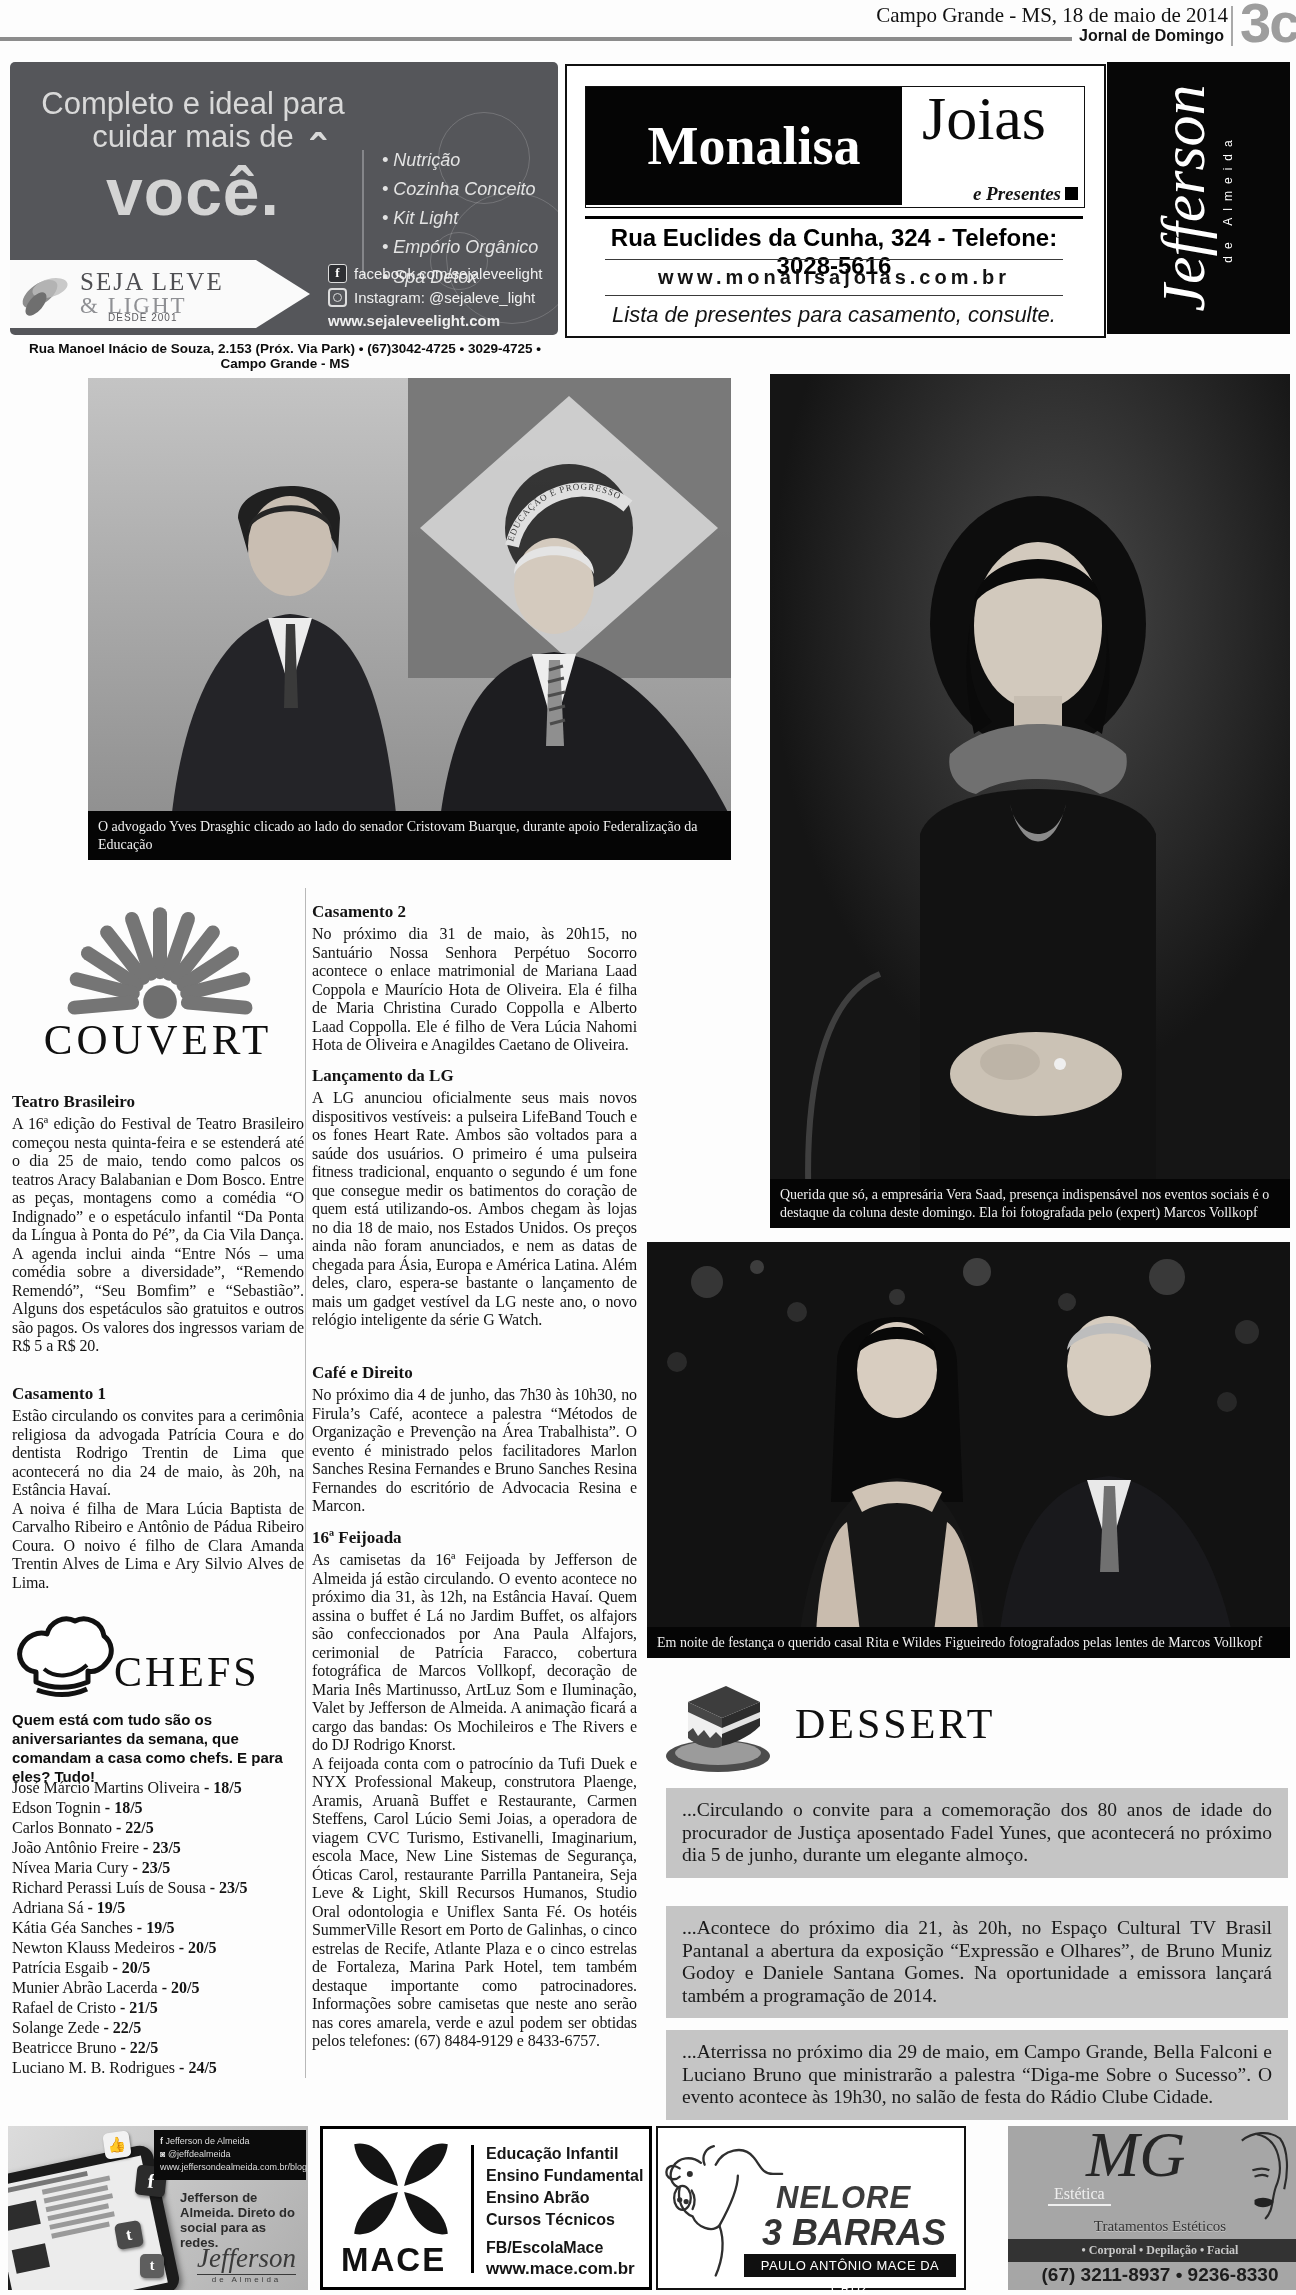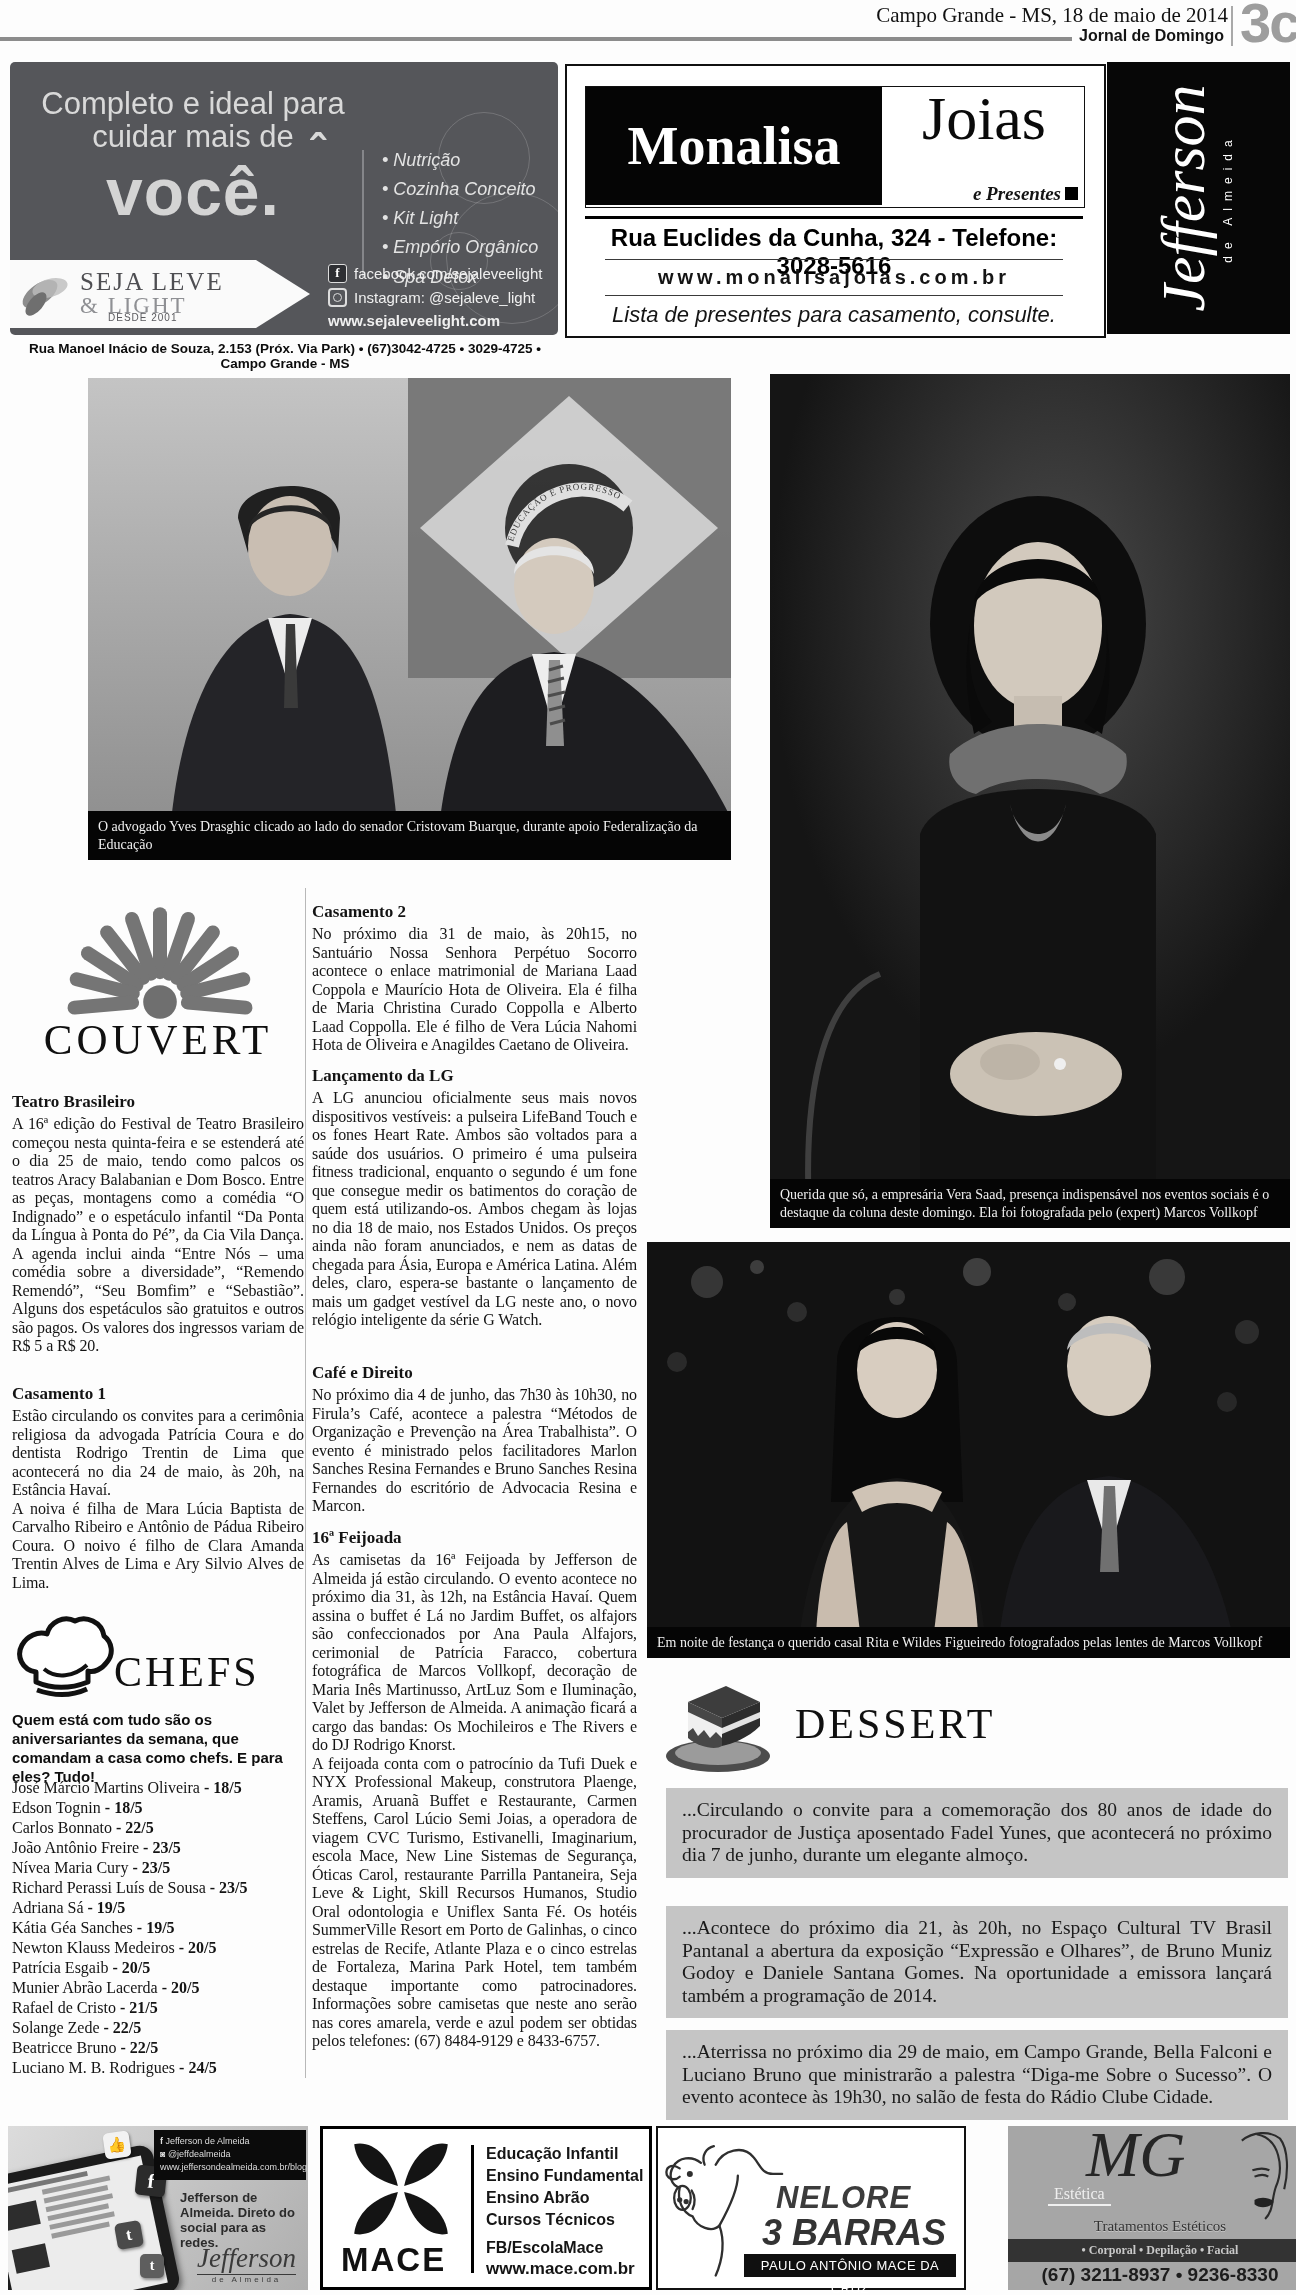--- a/index.html
+++ b/index.html
@@ -39,21 +39,21 @@
            color:#fff;font-weight:bold;text-align:center;line-height:16px;font-size:13px;font-family:"Liberation Serif",serif;}
   .icon-ig{width:15px;height:15px;border:2px solid #ddd;border-radius:4px;position:relative;}
   .icon-ig::after{content:"";position:absolute;left:3px;top:3px;width:7px;height:7px;border:1.5px solid #ddd;border-radius:50%;}
   .sl-address{left:12px;top:341px;width:546px;text-align:center;font-family:"Liberation Sans",sans-serif;
               font-weight:bold;font-size:13.5px;color:#0c0c0c;}
 
   
   .ad-mn{left:565px;top:64px;width:537px;height:270px;background:#fff;border:2px solid #101010;}
   .mn-logo{left:18px;top:20px;width:498px;height:120px;border:1px solid #111;}
   .mn-black{position:absolute;left:0;top:0;width:296px;height:118px;background:#050505;color:#fff;
-            text-align:center;line-height:118px;font-size:54px;font-weight:bold;font-family:"Liberation Serif",serif;}
+            text-align:center;line-height:118px;font-size:54px;font-weight:bold;font-family:"Liberation Serif",serif;padding-left:20px;}
   .mn-joias{position:absolute;left:300px;top:-4px;width:196px;text-align:center;
             font-size:62px;font-family:"Liberation Serif",serif;color:#0a0a0a;}
   .mn-tag{position:absolute;right:6px;bottom:2px;font-size:19px;font-weight:bold;font-style:italic;}
   .mn-sq{display:inline-block;width:13px;height:13px;background:#000;margin-left:4px;}
   .mn-rule1{left:18px;top:150px;width:498px;height:3px;background:#000;}
   .mn-line1{left:18px;top:158px;width:498px;text-align:center;font-family:"Liberation Sans",sans-serif;
             font-weight:bold;font-size:24px;color:#000;}
   .mn-rule2{left:38px;top:193px;width:458px;height:1px;background:#3a3a3a;}
   .mn-site{left:18px;top:200px;width:498px;text-align:center;font-family:"Liberation Sans",sans-serif;
            font-weight:bold;font-size:20px;letter-spacing:4px;}
@@ -416,21 +416,21 @@
     <ellipse cx="58" cy="80" rx="52" ry="16" fill="#4c4c4c"></ellipse>
     <ellipse cx="58" cy="77" rx="43" ry="12" fill="#9b9b9b"></ellipse>
     <polygon points="28,26 66,10 100,26 62,42" fill="#3d3d3d"></polygon>
     <path d="M28,26 L28,62 C40,72 56,74 62,70 L62,42 Z" fill="#474747"></path>
     <path d="M100,26 L100,50 C88,62 72,68 62,70 L62,42 Z" fill="#2d2d2d"></path>
     <path d="M28,36 L62,52 L62,62 L56,56 L50,62 L44,54 L38,60 L33,52 L28,56 Z" fill="#efefef"></path>
     <path d="M62,52 L100,36 L100,42 L62,58 Z" fill="#e2e2e2"></path>
   </svg>
   <div class="abs sec-title" style="left:795px;top:1700px;font-size:42px;letter-spacing:3px;">DESSERT</div>
 
-  <div class="abs ds-box" style="left:666px;top:1788px;width:622px;min-height:88px;">...Circulando o convite para a comemoração dos 80 anos de idade do procurador de Justiça aposentado Fadel Yunes, que acontecerá no próximo dia 7 de junho, durante um elegante almoço.</div>
+  <div class="abs ds-box" style="left:666px;top:1788px;width:622px;min-height:88px;">...Circulando o convite para a comemoração dos 80 anos de idade do procurador de Justiça aposentado Fadel Yunes, que acontecerá no próximo dia 5 de junho, durante um elegante almoço.</div>
   <div class="abs ds-box" style="left:666px;top:1906px;width:622px;min-height:110px;">...Acontece do próximo dia 21, às 20h, no Espaço Cultural TV Brasil Pantanal a abertura da exposição “Expressão e Olhares”, de Bruno Muniz Godoy e Daniele Santana Gomes. Na oportunidade a emissora lançará também a programação de 2014.</div>
   <div class="abs ds-box" style="left:666px;top:2030px;width:622px;min-height:88px;">...Aterrissa no próximo dia 29 de maio, em Campo Grande, Bella Falconi e Luciano Bruno que ministrarão a palestra “Diga-me Sobre o Sucesso”. O evento acontece às 19h30, no salão de festa do Rádio Clube Cidade.</div>
 
   <section class="abs ad-tab">
     <div class="tab-dev">
       <div class="tab-scr">
         <div class="scr-bar" style="width:60%;background:#777;"></div>
         <div class="scr-th" style="left:8px;top:22px;"></div>
         <div class="scr-th" style="left:8px;top:66px;"></div>
         <div class="scr-bar" style="margin-left:50px;width:45%;"></div>

